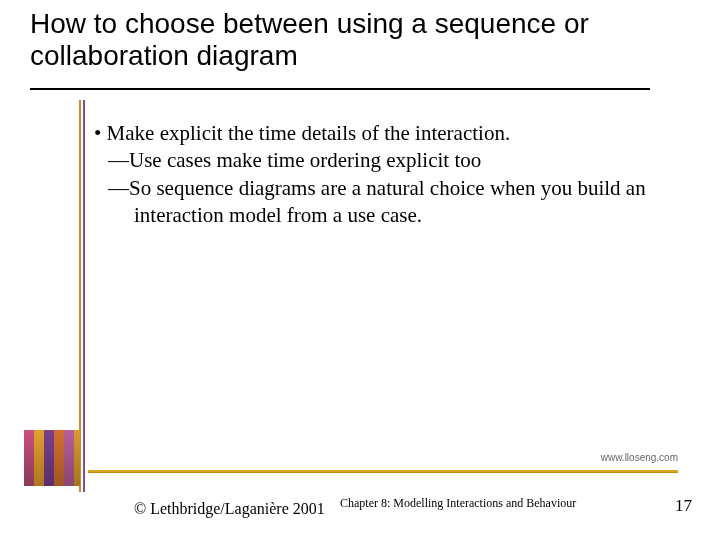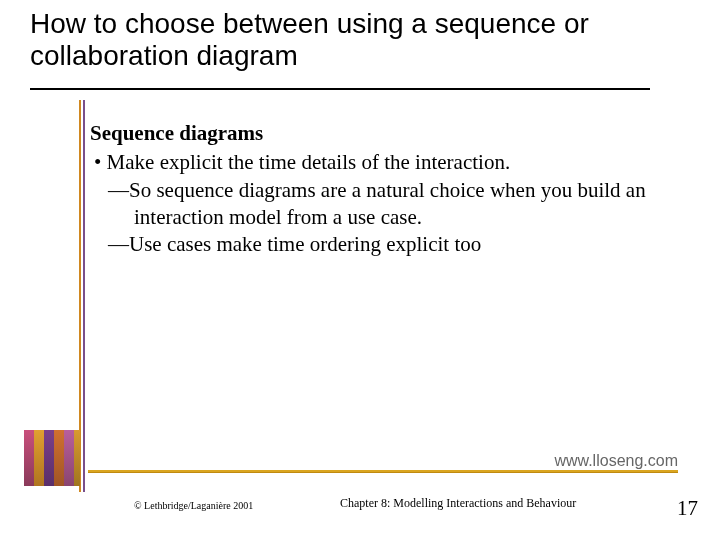--- a/index.html
+++ b/index.html
@@ -73,47 +73,47 @@
     width: 590px;
     height: 2px;
     background: #daa520;
     border-bottom: 1px solid #c08a10;
   }
   .url {
     position: absolute;
     right: 42px;
     top: 452px;
     font-family: Arial, Helvetica, sans-serif;
-    font-size: 16px;
+    font-size: 10px;
     color: #666;
   }
   .footer {
     position: absolute;
     left: 0;
     top: 500px;
     width: 720px;
     font-family: "Times New Roman", Times, serif;
   }
   .footer .copyright {
     position: absolute;
     left: 134px;
     top: 0;
-    font-size: 10px;
+    font-size: 16px;
   }
   .footer .chapter {
     position: absolute;
     left: 340px;
     top: -4px;
     font-size: 12px;
   }
   .footer .pagenum {
     position: absolute;
-    right: 22px;
+    right: 28px;
     top: -4px;
-    font-size: 21px;
+    font-size: 17px;
   }
   .color-square {
     position: absolute;
     left: 24px;
     top: 430px;
     width: 56px;
     height: 56px;
   }
   .color-square div {
     position: absolute;
@@ -137,25 +137,24 @@
 
 <div class="slide">
 
   <div class="title">How to choose between using a sequence or collaboration diagram</div>
   <div class="title-underline"></div>
 
   <div class="vbar-orange" style="left:79px; height:392px;"></div>
   <div class="vbar-purple" style="left:83px; height:392px;"></div>
 
   <div class="content">
-    <div class="section-head">Sequence diagrams</div>
 
     <div class="bullet-1"><span>Make explicit the time details of the interaction.</span></div>
+    <div class="dash"><span>Use cases make time ordering explicit too</span></div>
     <div class="dash"><span>So sequence diagrams are a natural choice when you build an interaction model from a use case.</span></div>
-    <div class="dash"><span>Use cases make time ordering explicit too</span></div>
 
     <div class="spacer"></div>
 
   </div>
 
   <div class="color-square">
     <div style="left:0; top:0; height:56px; background:linear-gradient(#c94f7c,#8a3a5a);"></div>
     <div style="left:10px; top:0; height:56px; background:linear-gradient(#e0a030,#b07520);"></div>
     <div style="left:20px; top:0; height:56px; background:linear-gradient(#7a3f8a,#5a2f6a);"></div>
     <div style="left:30px; top:0; height:56px; background:linear-gradient(#d07030,#a05525);"></div>

